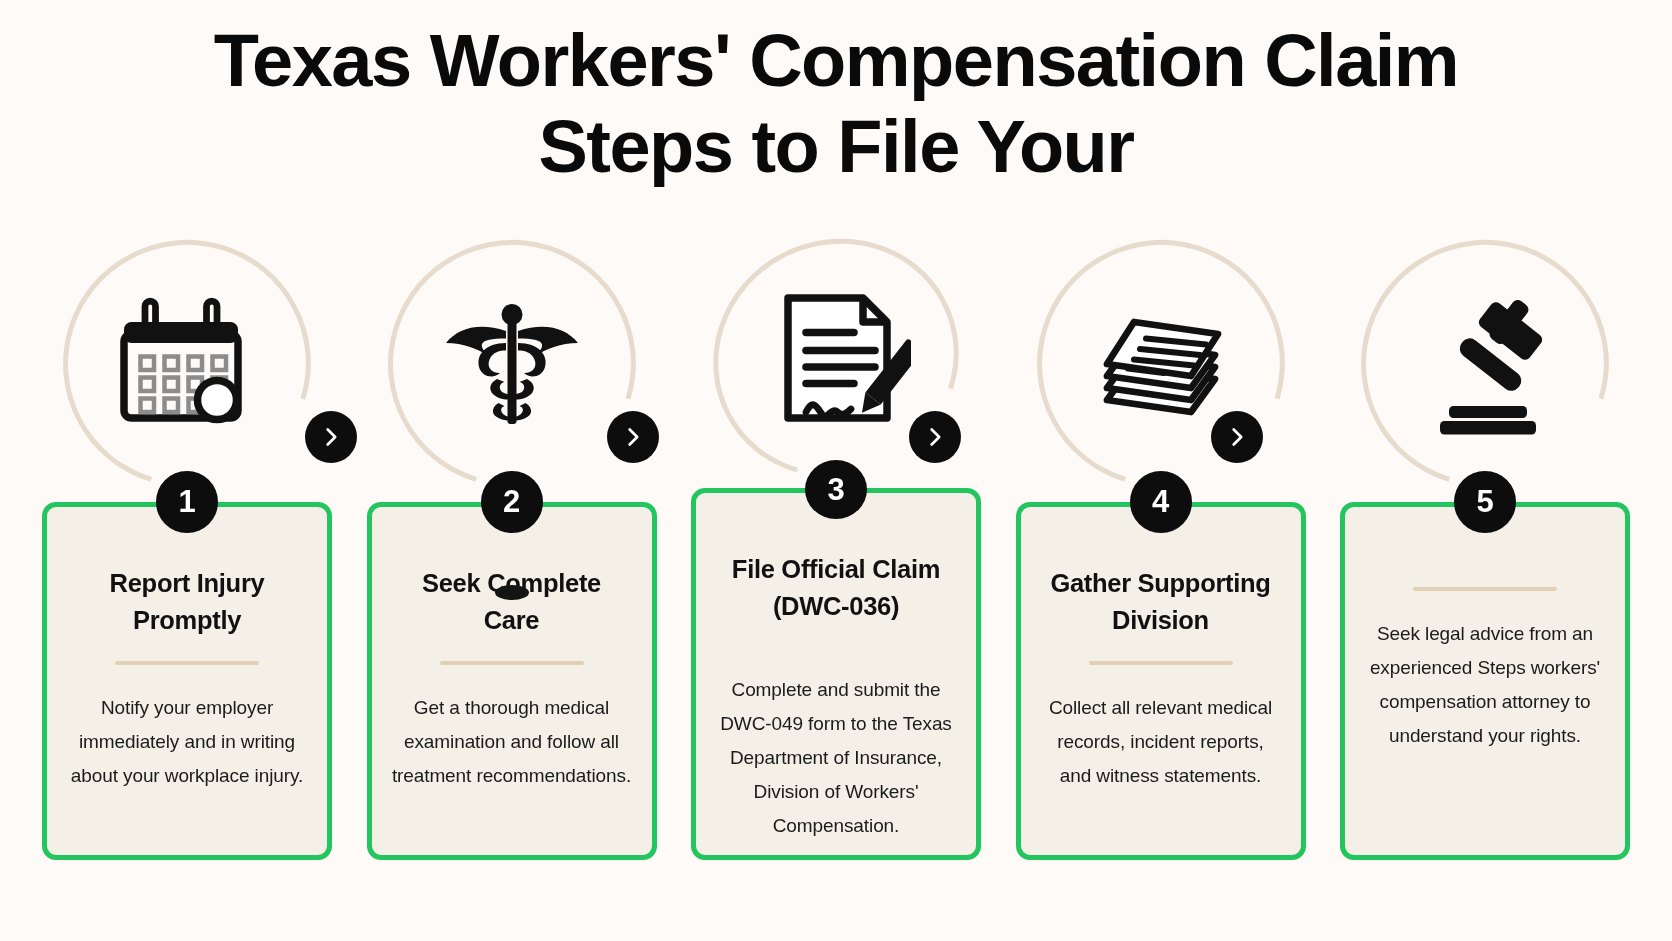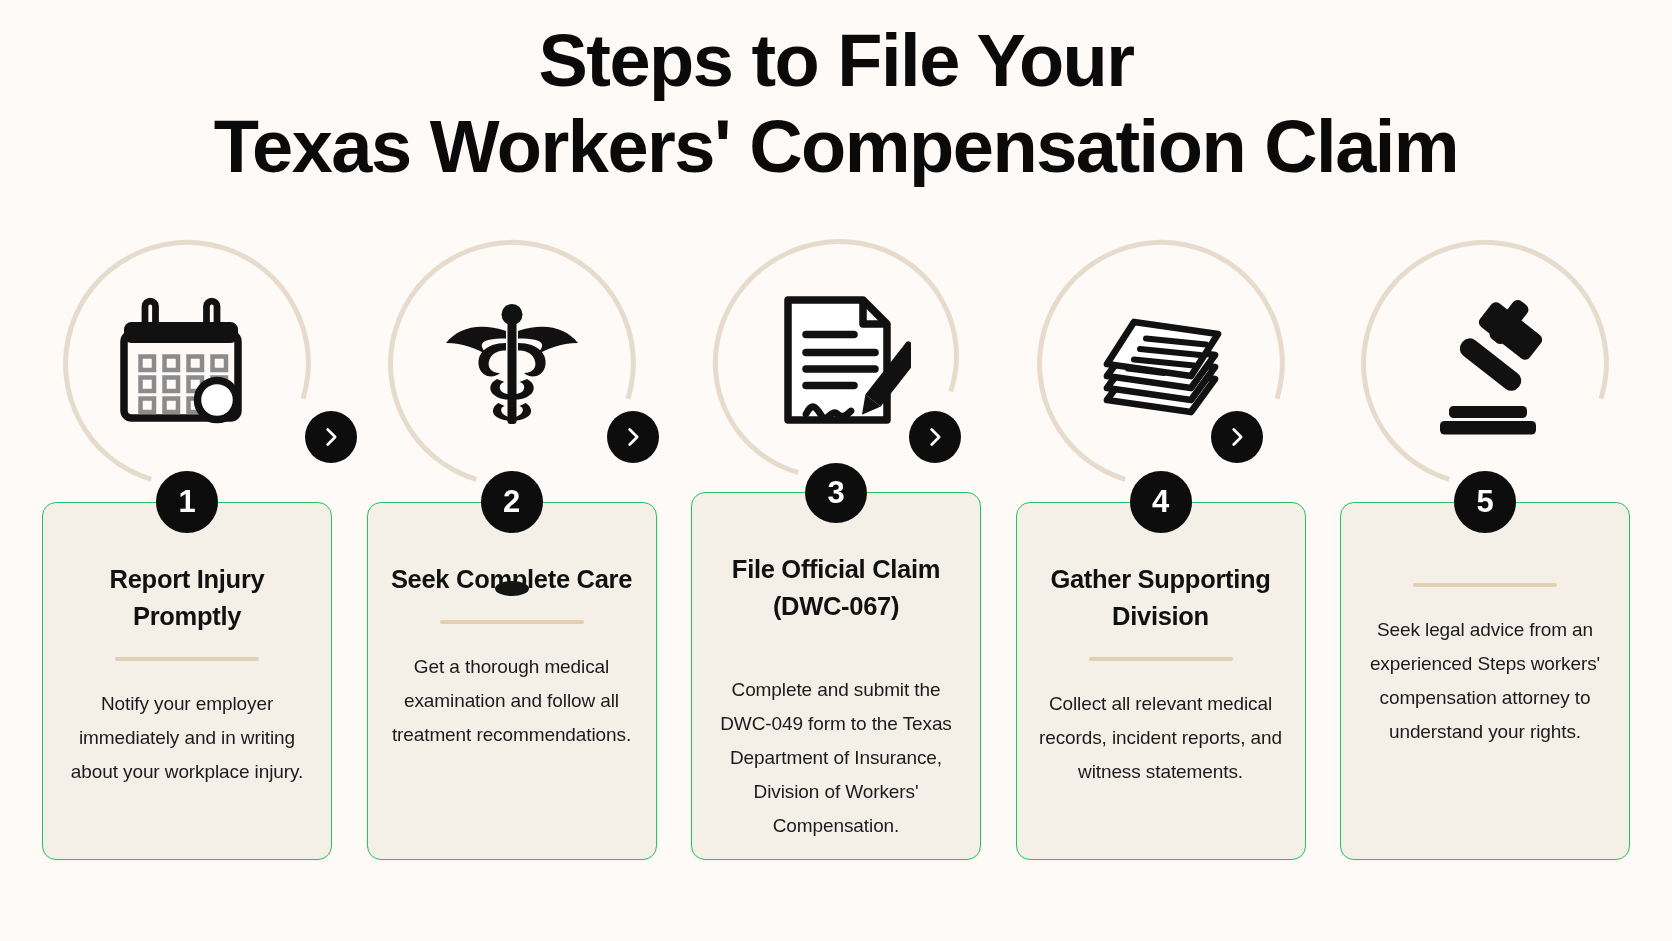--- a/index.html
+++ b/index.html
@@ -69,21 +69,21 @@
     font-size: 31px; font-weight: 700;
     margin-bottom: -31px;
   }
 
   
   .card {
     position: relative;
     width: 290px;
     min-height: 358px;
     background: #f4efe7;
-    border: 1px solid #22c55e;
+    border: 5px solid #22c55e;
     border-radius: 14px;
     padding: 58px 20px 22px 20px;
     display: flex; flex-direction: column; align-items: center;
     box-shadow: 0 1px 2px rgba(0,0,0,0.035);
   }
   .card-title {
     font-size: 25.5px;
     font-weight: 700;
     line-height: 37px;
     color: #111111;
@@ -130,22 +130,22 @@
   .arrow.a2 { left: 571px; }
   .arrow.a3 { left: 873px; }
   .arrow.a4 { left: 1175px; }
 </style>
 </head>
 <body>
 
 <div id="stage">
 
   <div class="title-block">
+    <div class="title-line">Texas Workers' Compensation Claim</div>
     <div class="title-line">Steps to File Your</div>
-    <div class="title-line">Texas Workers' Compensation Claim</div>
   </div>
 
   <div class="steps">
 
     <div class="step">
       <div class="icon-zone">
         <div class="ring"></div>
         <svg class="icon-svg" viewBox="0 0 100 100">
           <rect x="8" y="22" width="76" height="14" rx="5" fill="#111"></rect>
           <rect x="8" y="30" width="76" height="56" rx="5" fill="none" stroke="#111" stroke-width="5"></rect>
@@ -217,21 +217,21 @@
           <path d="M30 86 c5 -10, 8 -2, 11 2 c3 4, 6 -6, 10 -2 c3 3, 6 1, 9 -2" fill="none" stroke="#111" stroke-width="4.5" stroke-linecap="round"></path>
           <g transform="rotate(38 78 72)">
             <rect x="72" y="38" width="13" height="40" fill="#111"></rect>
             <path d="M72 78 h13 l-6.5 12 z" fill="#111"></path>
             <rect x="72" y="32" width="13" height="7" rx="2" fill="#111"></rect>
           </g>
         </svg>
       </div>
       <div class="badge">3</div>
       <div class="card">
-        <div class="card-title">File Official Claim (DWC-067)</div>
+        <div class="card-title">File Official Claim (DWC-036)</div>
         <div class="divider"></div>
         <div class="card-body">Complete and submit the DWC-049 form to the Texas Department of Insurance, Division of Workers' Compensation.</div>
       </div>
     </div>
 
     <div class="step">
       <div class="icon-zone">
         <div class="ring"></div>
         <svg class="icon-svg" viewBox="0 0 100 100">
           <g fill="#fff" stroke="#111" stroke-width="4.5" stroke-linejoin="round">

